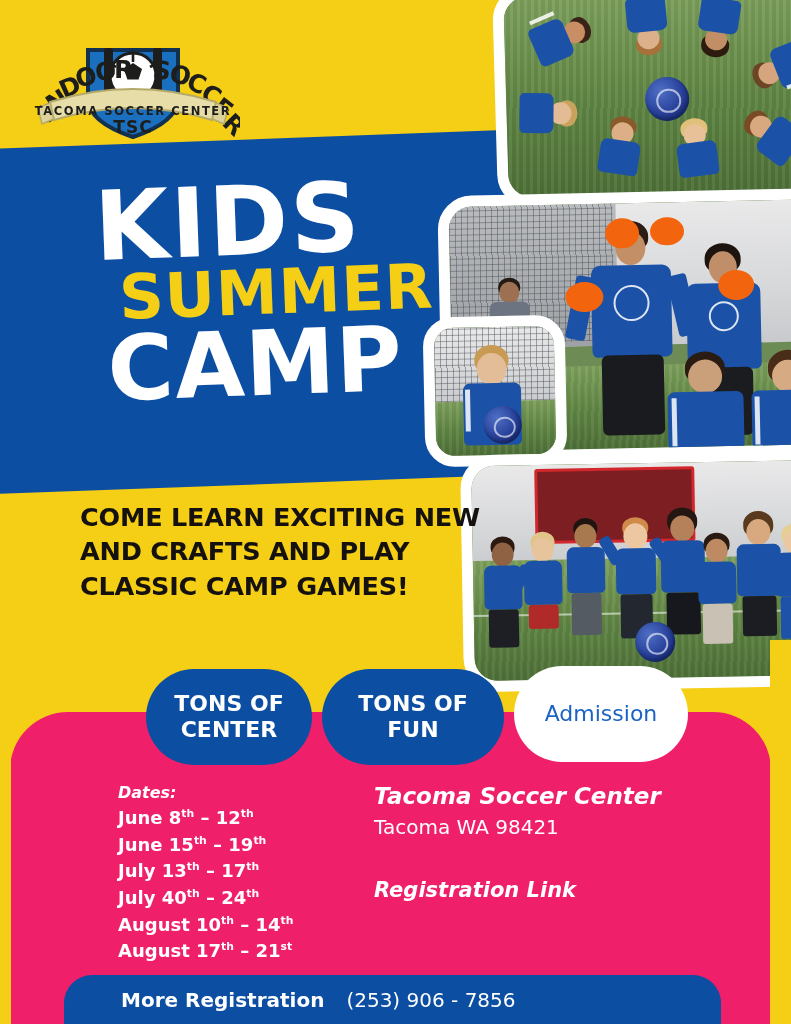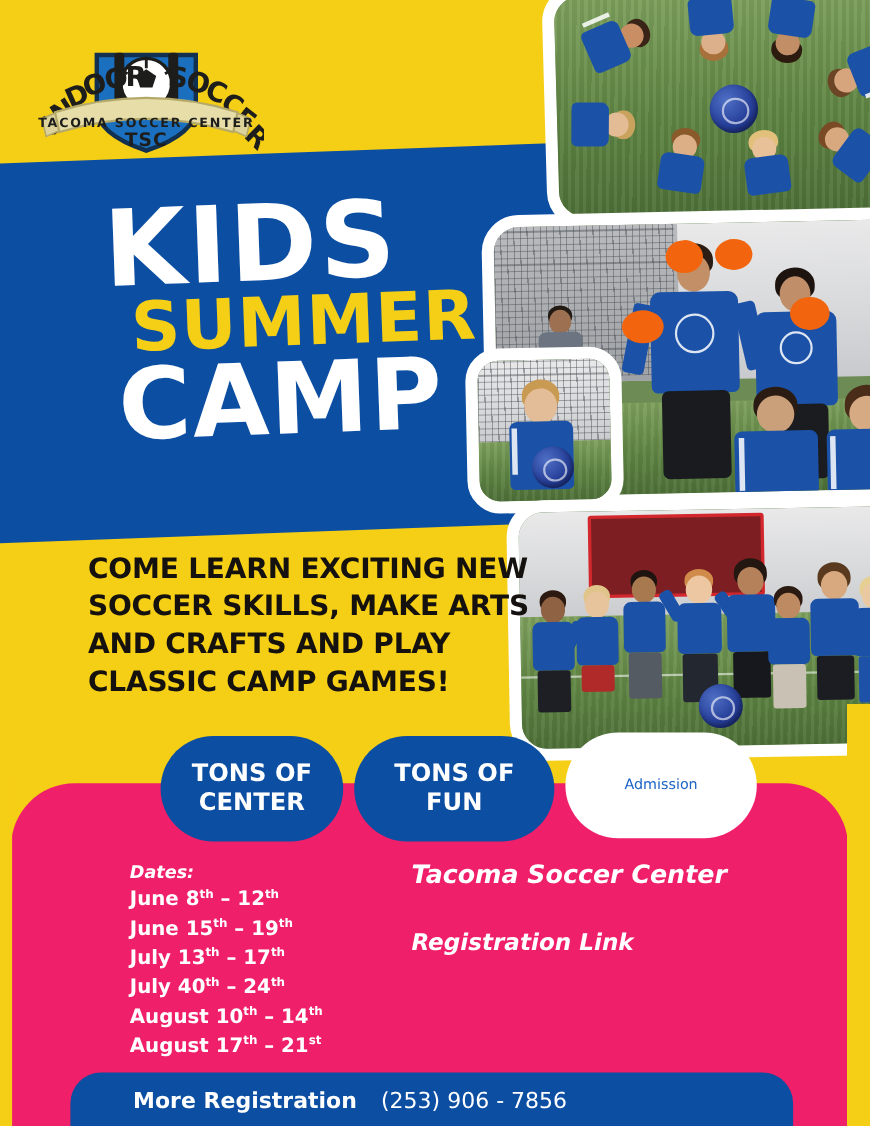--- a/index.html
+++ b/index.html
@@ -110,21 +110,21 @@
   }
   #pill-options{left:146px;top:669px;width:166px;height:96px;}
   #pill-fun{left:322px;top:669px;width:182px;height:96px;}
   #pill-price{
     left:514px;top:666px;width:174px;height:96px;
     background:#ffffff;
     flex-direction:column;
   }
   .adm-label{
     font-family:"DejaVu Sans", sans-serif;
-    font-size:13px;color:#1B63C4;font-weight:normal;
+    font-size:22px;color:#1B63C4;font-weight:normal;
     margin-bottom:1px;
   }
   .adm-price{
     font-family:"DejaVu Sans", sans-serif;
     font-weight:bold;font-size:33px;color:#0B4EA2;
     letter-spacing:-0.5px;
   }
   .adm-price .day{font-size:27px;}
 
   
@@ -497,21 +497,20 @@
   </div>
 
   <div class="headline">
     <div class="hl-kids">KIDS</div>
     <div class="hl-summer">SUMMER</div>
     <div class="hl-camp">CAMP</div>
   </div>
 
   <div class="bodycopy">
     <div>COME LEARN EXCITING NEW</div>
-    <div>SOCCER SKILLS, MAKE ARTS</div>
     <div>AND CRAFTS AND PLAY</div>
     <div>CLASSIC CAMP GAMES!</div>
   </div>
 
   <div class="bg-pink"></div>
   <div class="edge-left"></div>
   <div class="edge-right"></div>
 
   <div class="pill pill-blue" id="pill-options">
     <div>
@@ -564,20 +563,21 @@
     <div class="date-line">
       <span>August</span>
       <span>17</span><sup>th</sup>
       <span>–</span>
       <span>21</span><sup>st</sup>
     </div>
   </div>
 
   <div class="contact-col">
     <div class="contact-name">Tacoma Soccer Center</div>
+    <div class="contact-line">Tacoma WA 98421</div>
     <div class="reg-title">Registration Link</div>
   </div>
 
   <div class="footer">
     <span class="footer-label">More Registration</span>
     <span class="footer-phone">(253) 906 - 7856</span>
   </div>
 
 </div>
 

